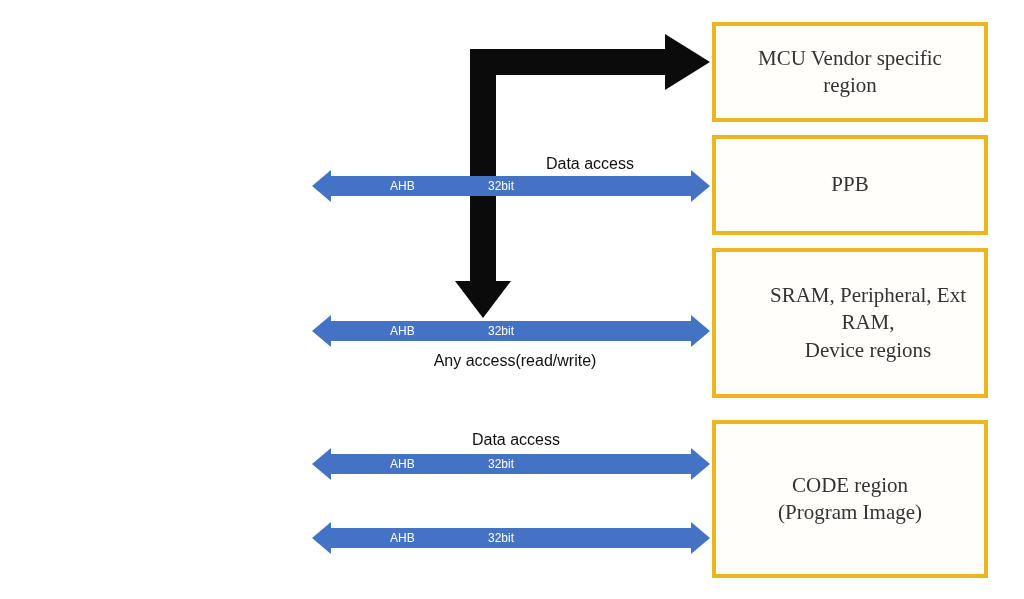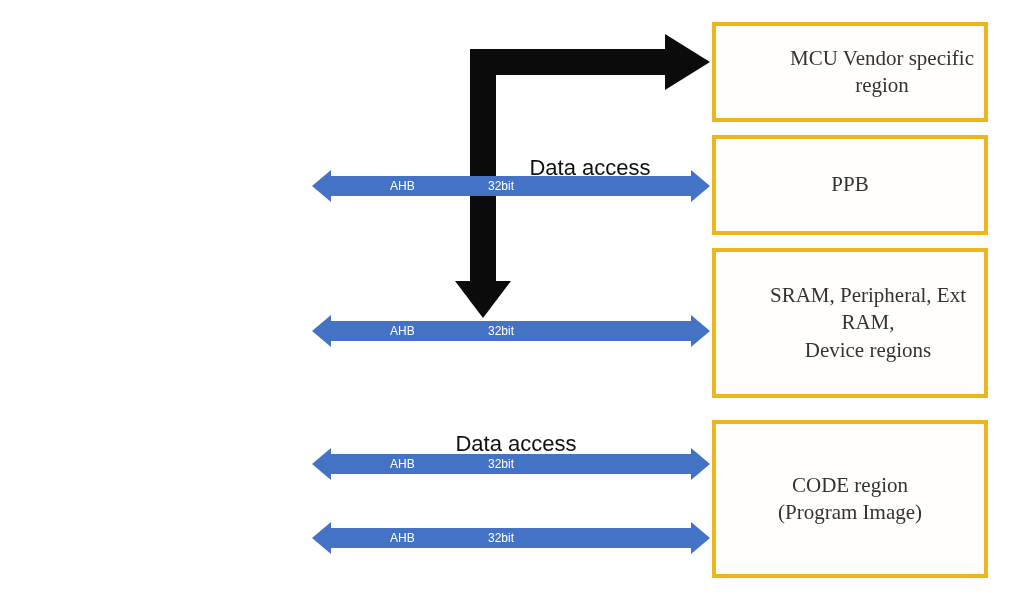--- a/index.html
+++ b/index.html
@@ -72,21 +72,21 @@
     line-height: 20px;
     font-size: 12px;
     color: #ffffff;
   }
   .bus .bus-protocol { left: 60px; }
   .bus .bus-width    { left: 158px; text-align: right; }
 
   
   .caption {
     position: absolute;
-    font-size: 22px;
+    font-size: 16px;
     color: #101010;
     text-align: center;
     z-index: 4;
   }
   .cap-ppb    { left: 500px; top: 155px; width: 180px; }
   .cap-system { left: 390px; top: 352px; width: 250px; }
   .cap-dcode  { left: 426px; top: 431px; width: 180px; }
   .cap-icode  { left: 342px; top: 556px; width: 340px; }
 
   
@@ -121,21 +121,21 @@
   }
   .region-label {
     font-family: "Liberation Serif", serif;
     font-size: 21px;
     color: #333333;
     text-align: center;
     white-space: pre-line;
     line-height: 1.3;
     padding: 4px 10px;
   }
-  .region-vendor { top: 22px;  height: 100px; justify-content: flex-end; }
+  .region-vendor { top: 22px;  height: 100px; }
   .region-ppb    { top: 135px; height: 100px; }
   .region-sram   { top: 248px; height: 150px; padding-left: 36px; }
   .region-code   { top: 420px; height: 158px; }
 </style>
 </head>
 <body>
 
 <div class="canvas">
 
   <div class="varrow varrow-v"></div>
@@ -151,20 +151,21 @@
   <div class="bus bus-ppb">
     <span class="bus-protocol">AHB</span>
     <span class="bus-width">32bit</span>
   </div>
   <div class="caption cap-ppb">Data access</div>
 
   <div class="bus bus-system">
     <span class="bus-protocol">AHB</span>
     <span class="bus-width">32bit</span>
   </div>
+  <div class="caption cap-system">Any access(read/write)</div>
 
   <div class="bus bus-dcode">
     <span class="bus-protocol">AHB</span>
     <span class="bus-width">32bit</span>
   </div>
   <div class="caption cap-dcode">Data access</div>
 
   <div class="bus bus-icode">
     <span class="bus-protocol">AHB</span>
     <span class="bus-width">32bit</span>

